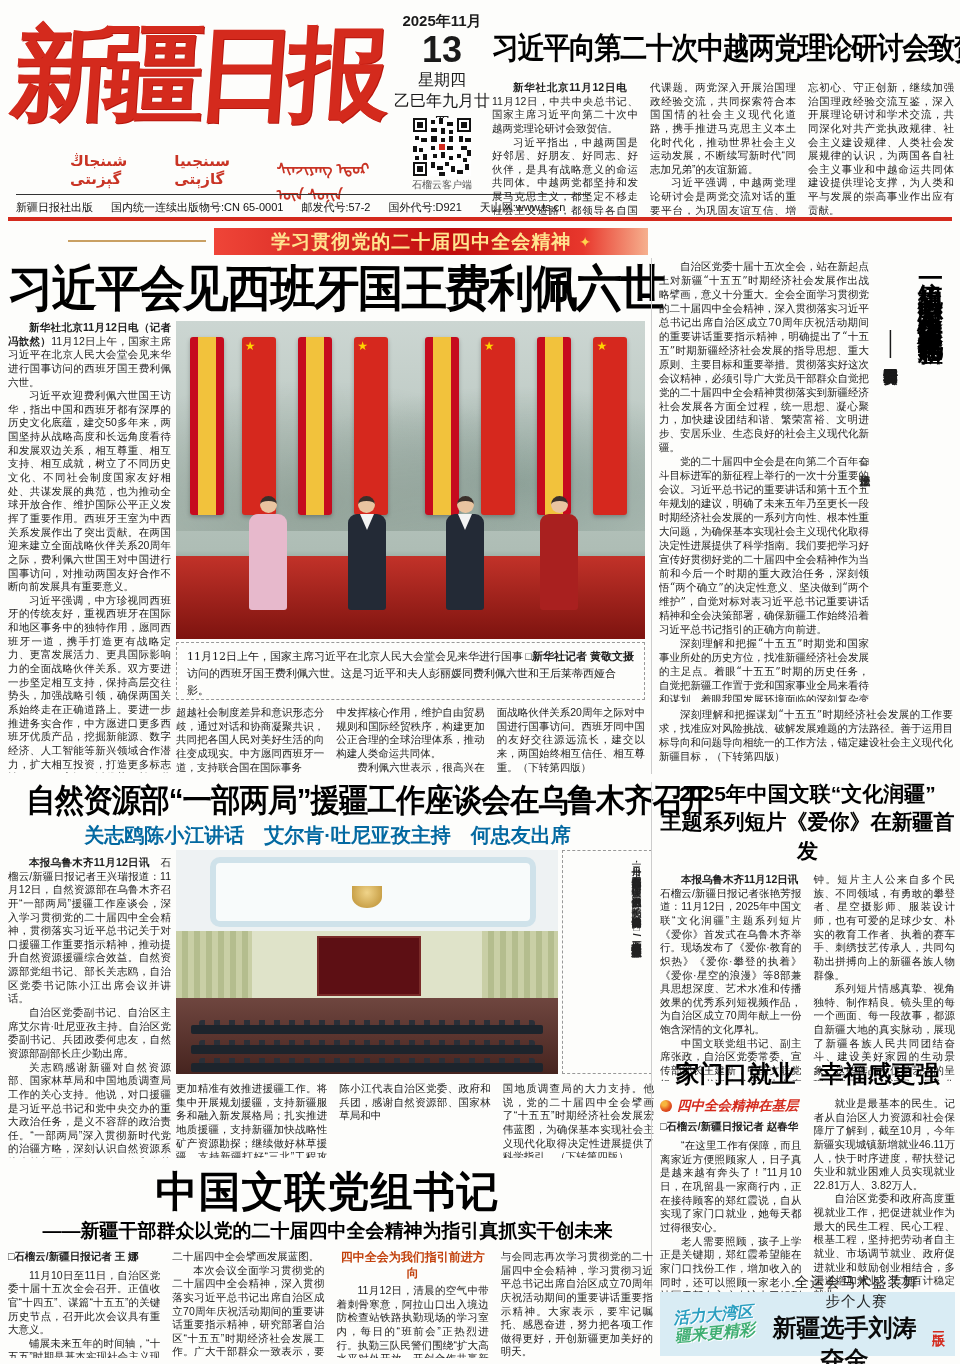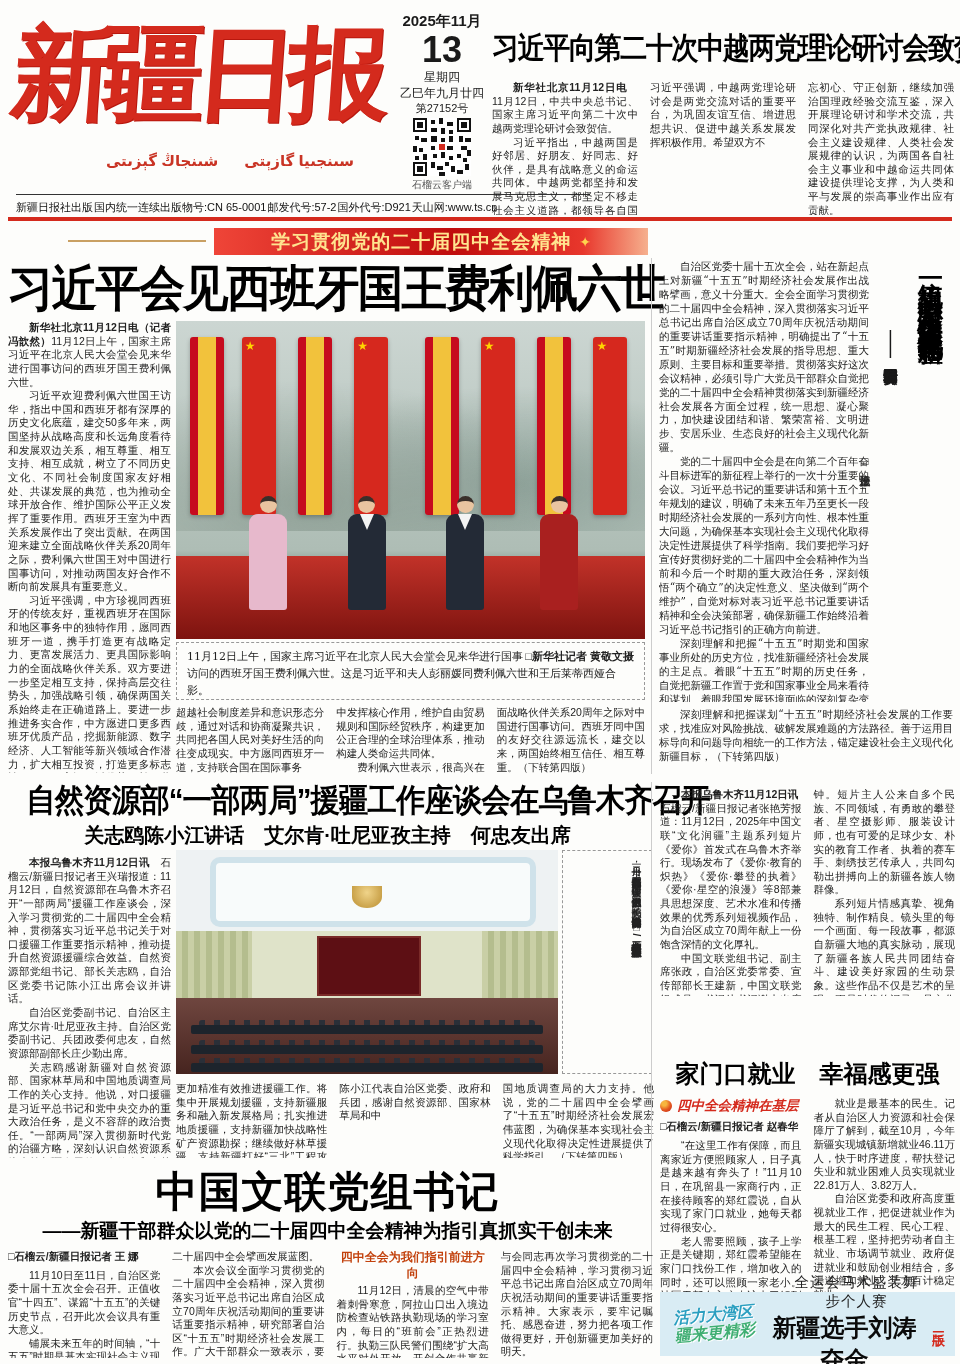--- a/index.html
+++ b/index.html
@@ -13,27 +13,27 @@
 
   
   .mast-title{left:12px;top:10px;font-family:"DejaVu Serif",serif;font-weight:bold;
     font-size:102px;line-height:1.25;color:#d42a1d;letter-spacing:-10px;transform:skewX(-4deg);
     text-shadow:1px 1px 0 #b8170d;}
   .mast-scripts{left:70px;top:152px;width:320px;display:flex;gap:26px;justify-content:center;
     color:#c93425;font-size:15px;font-weight:bold;}
   .dateblock{left:394px;top:12px;width:96px;text-align:center;}
   .dateblock .d1{font-size:15px;font-weight:bold;}
   .dateblock .d2{font-size:36px;font-weight:bold;line-height:1.05;}
-  .dateblock .d3,.dateblock .d4{font-size:12px;line-height:1.35;}
+  .dateblock .d3,.dateblock .d4{font-size:16px;line-height:1.35;}
   .dateblock .d5,.dateblock .d6{font-size:11px;line-height:1.35;}
   .qr-wrap{left:400px;top:118px;width:84px;text-align:center;}
   .qr-wrap svg{width:58px;height:58px;display:block;margin:0 auto;}
   .qr-cap{font-size:10px;color:#555;margin-top:2px;}
   .publine{left:16px;top:194px;width:574px;border-top:1.5px solid #333;padding-top:5px;
-    font-size:11px;display:flex;gap:1px;white-space:nowrap;color:#111;}
+    font-size:11px;display:flex;gap:18px;white-space:nowrap;color:#111;}
   .redrule{left:8px;top:217px;width:944px;height:3.5px;background:#d42a1d;}
 
   
   .congrats{left:492px;top:28px;width:462px;}
   .congrats .hl{font-size:30px;font-weight:900;letter-spacing:-1.5px;white-space:nowrap;
     transform:scaleX(0.90);transform-origin:left;color:#000;}
   .congrats .cols{margin-top:12px;display:flex;gap:12px;height:134px;overflow:hidden;}
   .congrats .col{flex:1;}
 
   
@@ -61,21 +61,21 @@
   .ed-title{right:12px;top:262px;height:452px;writing-mode:vertical-rl;font-size:25px;font-weight:900;
     letter-spacing:2px;color:#000;}
   .ed-subtitle{right:60px;top:330px;height:372px;writing-mode:vertical-rl;font-size:14px;font-weight:bold;}
   .ed-byline{right:88px;top:455px;height:110px;writing-mode:vertical-rl;font-size:11px;color:#222;}
   .ed-closing{left:659px;top:708px;width:294px;height:64px;overflow:hidden;
     font-family:"DejaVu Serif",serif;font-size:10.5px;line-height:1.33;text-align:justify;color:#222;}
 
   
   .mid-hl{left:0;top:779px;width:655px;text-align:center;font-size:32px;font-weight:900;
     letter-spacing:-1px;white-space:nowrap;transform:scaleX(0.92);transform-origin:center;color:#000;}
-  .mid-sub{left:0;top:822px;width:655px;text-align:center;font-size:20px;font-weight:900;color:#000000;}
+  .mid-sub{left:0;top:822px;width:655px;text-align:center;font-size:20px;font-weight:900;color:#0369a1;}
   .mid-colL{left:8px;top:856px;width:163px;height:302px;overflow:hidden;}
   .photo2{left:176px;top:850px;width:382px;height:224px;overflow:hidden;}
   .vcaption{left:562px;top:850px;width:90px;height:224px;border:1px dashed #999;box-sizing:border-box;
     writing-mode:vertical-rl;font-family:"DejaVu Serif",serif;font-size:10px;line-height:1.7;
     padding:8px 6px;color:#222;}
   .vcaption .credit{font-weight:bold;font-family:"Liberation Sans",sans-serif;}
   .mid-bottom{left:176px;top:1082px;width:478px;height:76px;display:flex;gap:12px;overflow:hidden;}
   .mid-bottom .col{flex:1;}
 
   
@@ -157,20 +157,21 @@
 </style>
 </head>
 <body>
 
 <div class="page">
 
   <div class="abs mast-title">新疆日报</div>
   <div class="abs mast-scripts">
     <span>شىنجاڭ گېزىتى</span>
     <span>سىنجىيا گازېتى</span>
+    <span>ᠰᠢᠨᠵᠢᠶᠠᠩ ᠡᠳᠦᠷ ᠦᠨ ᠰᠣᠨᠢᠨ</span>
   </div>
 
   <div class="abs dateblock">
     <div class="d1">2025年11月</div>
     <div class="d2">13</div>
     <div class="d3">星期四</div>
     <div class="d4">乙巳年九月廿四</div>
     <div class="d5">第27152号</div>
     <div class="d6">今日8版</div>
   </div>
@@ -242,20 +243,21 @@
   <div class="abs congrats">
     <div class="hl">习近平向第二十次中越两党理论研讨会致贺信</div>
     <div class="cols bodytext">
       <div class="col">
         <p><b>新华社北京11月12日电</b><span>　11月12日，中共中央总书记、国家主席习近平向第二十次中越两党理论研讨会致贺信。</span></p>
         <div>
             <p>习近平指出，中越两国是好邻居、好朋友、好同志、好伙伴，是具有战略意义的命运共同体。中越两党都坚持和发展马克思主义，都坚定不移走社会主义道路，都领导各自国家进行社会主义建设，面临许多相同或相似的时</p>
           </div>
       </div>
       <div class="col cont">
+          <p>代课题。两党深入开展治国理政经验交流，共同探索符合本国国情的社会主义现代化道路，携手推进马克思主义本土化时代化，推动世界社会主义运动发展，不断续写新时代“同志加兄弟”的友谊新篇。</p>
           <p>习近平强调，中越两党理论研讨会是两党交流对话的重要平台，为巩固友谊互信、增进思想共识、促进中越关系发展发挥积极作用。希望双方不</p>
         </div>
       <div class="col cont">
           <p>忘初心、守正创新，继续加强治国理政经验交流互鉴，深入开展理论研讨和学术交流，共同深化对共产党执政规律、社会主义建设规律、人类社会发展规律的认识，为两国各自社会主义事业和中越命运共同体建设提供理论支撑，为人类和平与发展的崇高事业作出应有贡献。</p>
         </div>
     </div>
   </div>
 
   <div class="abs goldline"></div>
   <div class="abs banner">
@@ -377,20 +379,24 @@
     <div class="col cont">
         <p>陈小江代表自治区党委、政府和兵团，感谢自然资源部、国家林草局和中</p>
       </div>
     <div class="col cont">
         <p>国地质调查局的大力支持。他说，党的二十届四中全会擘画了“十五五”时期经济社会发展宏伟蓝图，为确保基本实现社会主义现代化取得决定性进展提供了科学指引，（下转第四版）</p>
       </div>
   </div>
 
   <div class="abs vline2"></div>
   <div class="abs film">
+    <div class="hl">
+      <div>2025年中国文联“文化润疆”</div>
+      <div>主题系列短片《爱你》在新疆首发</div>
+    </div>
     <div class="cols bodytext">
       <div class="col">
         <p><b>本报乌鲁木齐11月12日讯</b><span>　石榴云/新疆日报记者张艳芳报道：11月12日，2025年中国文联“文化润疆”主题系列短片《爱你》首发式在乌鲁木齐举行。现场发布了《爱你·教育的炽热》《爱你·攀登的执着》《爱你·星空的浪漫》等8部兼具思想深度、艺术水准和传播效果的优秀系列短视频作品，为自治区成立70周年献上一份饱含深情的文化厚礼。</span></p>
         <div>
             <p>中国文联党组书记、副主席张政，自治区党委常委、宣传部部长王建新，中国文联党组成员、书记处书记谢力出席首发式。</p>
           </div>
       </div>
       <div class="col cont">
           <p>钟。短片主人公来自多个民族、不同领域，有勇敢的攀登者、星空摄影师、服装设计师，也有可爱的足球少女、朴实的教育工作者、执着的赛车手、刺绣技艺传承人，共同勾勒出拼搏向上的新疆各族人物群像。</p>
           <p>系列短片情感真挚、视角独特、制作精良。镜头里的每一个画面、每一段故事，都源自新疆大地的真实脉动，展现了新疆各族人民共同团结奋斗、建设美好家园的生动景象。这些作品不仅是艺术的呈现，更是时代的记录，是文化润疆从“润物无声”到“开花结果”的具体体现。系列短片将在各类媒体平台播出。</p>

